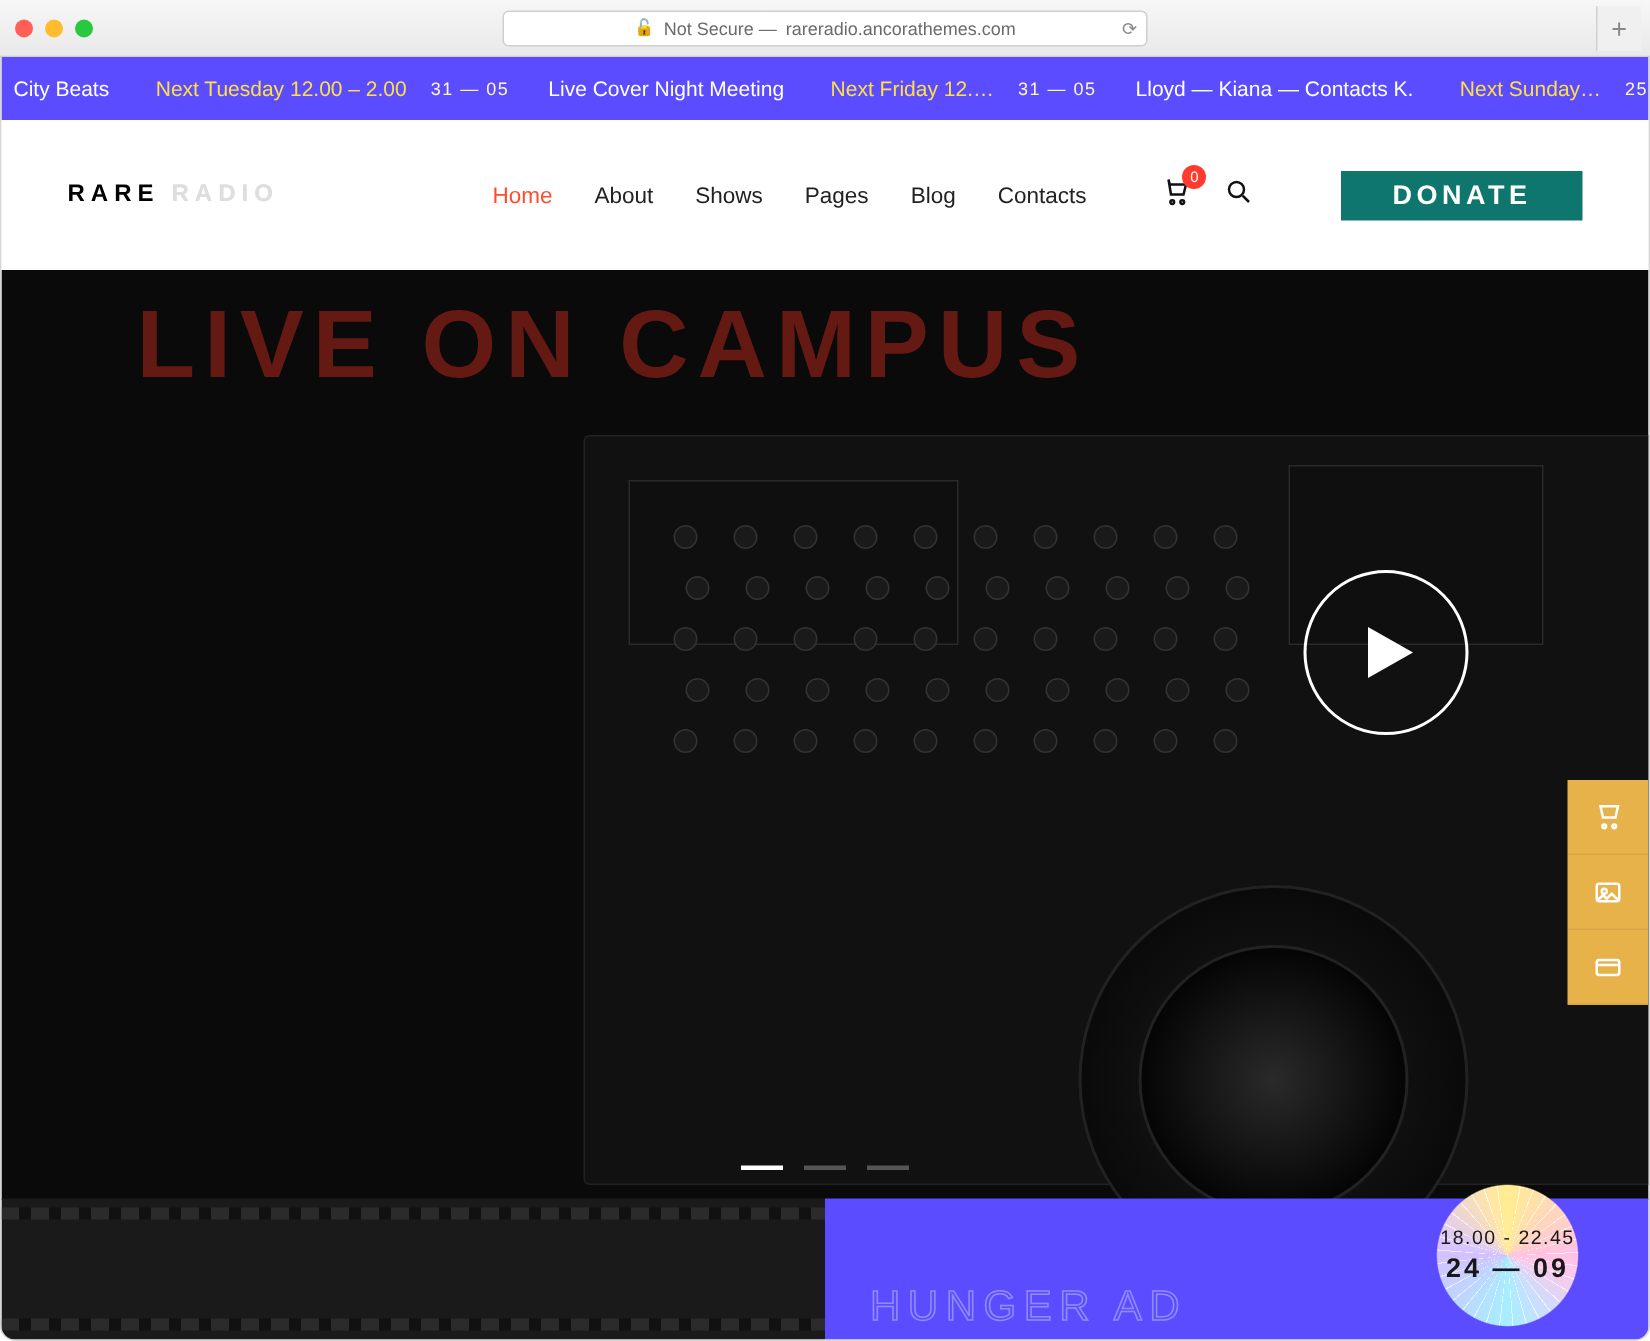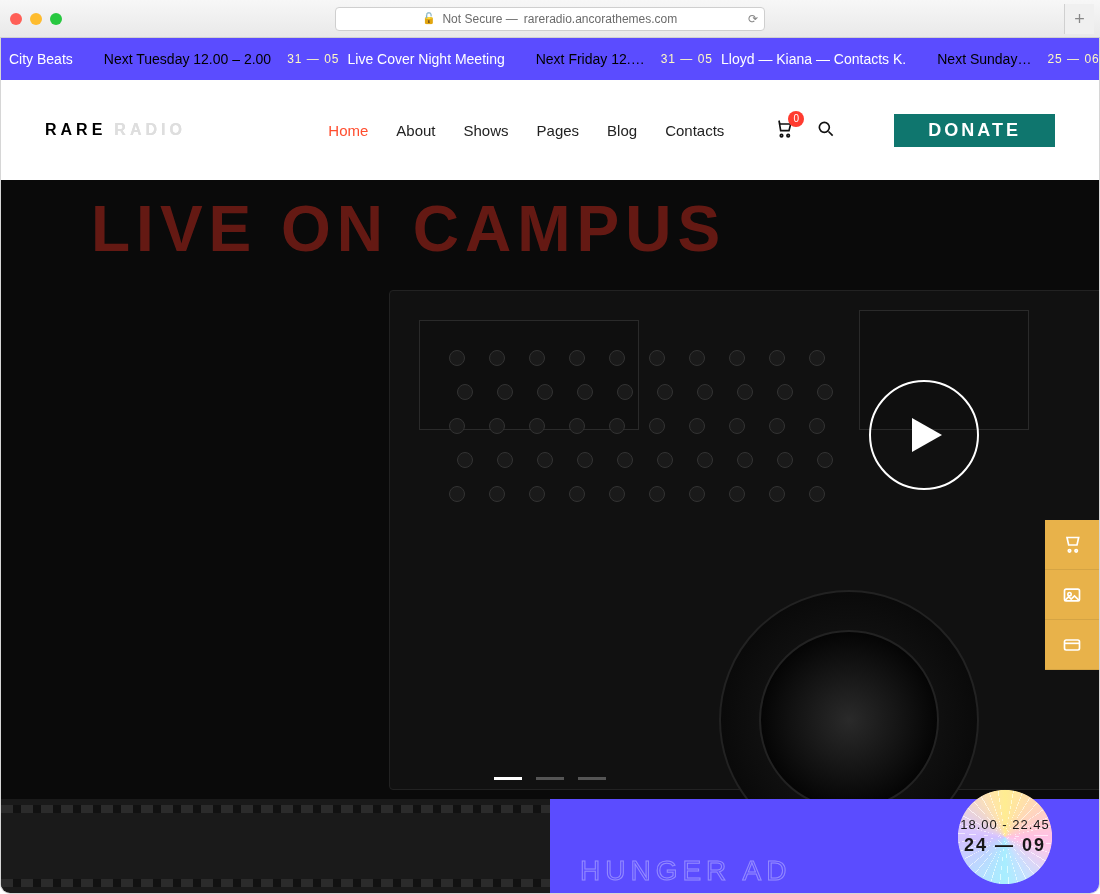--- a/index.html
+++ b/index.html
@@ -12,24 +12,24 @@
   .tl.red{background:#ff5f57;} .tl.yellow{background:#febc2e;} .tl.green{background:#28c840;}
   .addr-wrap { position:absolute; left:50%; transform:translateX(-50%); width:430px; height:24px; background:#fff; border:1px solid #cfcfcf; border-radius:4px; display:flex; align-items:center; justify-content:center; font-size:12px; color:#6b6b6b; gap:6px; }
   .addr-wrap .lock { font-size:11px; color:#888; }
   .addr-wrap .reload { position:absolute; right:6px; color:#888; font-size:12px; }
   .new-tab { position:absolute; right:6px; top:4px; width:30px; height:30px; background:#f0f0f0; border-left:1px solid #d0d0d0; display:flex; align-items:center; justify-content:center; color:#888; font-size:18px; }
 
   
   .page { position:relative; width:100%; height:calc(894px - 38px); border:1px solid #d6d6d6; border-top:none; border-radius:0 0 10px 10px; overflow:hidden; }
 
   
-  .ticker { height:42px; background:#5b4cff; color:#fff; display:flex; align-items:center; font-size:14px; white-space:nowrap; overflow:hidden; padding:0 8px; gap:8px; }
+  .ticker { height:42px; background:#5b4cff; color:#fff; display:flex; align-items:center; font-size:14px; white-space:nowrap; overflow:hidden; padding:0 8px; gap:26px; }
   .ticker .item { display:flex; align-items:center; gap:16px; }
   .ticker .title { font-weight:500; color:#fff; }
-  .ticker .when  { color:#000000;padding-left:15px; }
+  .ticker .when  { color:#fde047;padding-left:15px; }
   .ticker .date  { color:#fef9c3; font-size:12px; letter-spacing:1px; }
 
   
   .site-header { height:100px; background:#fff; display:flex; align-items:center; padding:0 44px; }
   .logo { display:flex; gap:8px; font-size:16px; letter-spacing:4px; font-weight:800; }
   .logo .muted { color:#dedede; font-weight:800; text-shadow:0 0 0 #dedede; }
   .nav { margin-left:auto; display:flex; align-items:center; gap:28px; font-size:15px; }
   .nav a { color:#222; text-decoration:none; cursor:pointer; }
   .nav a.active { color:#ff4d2e; }
   .nav-icons { display:flex; align-items:center; gap:22px; margin-left:22px; }

